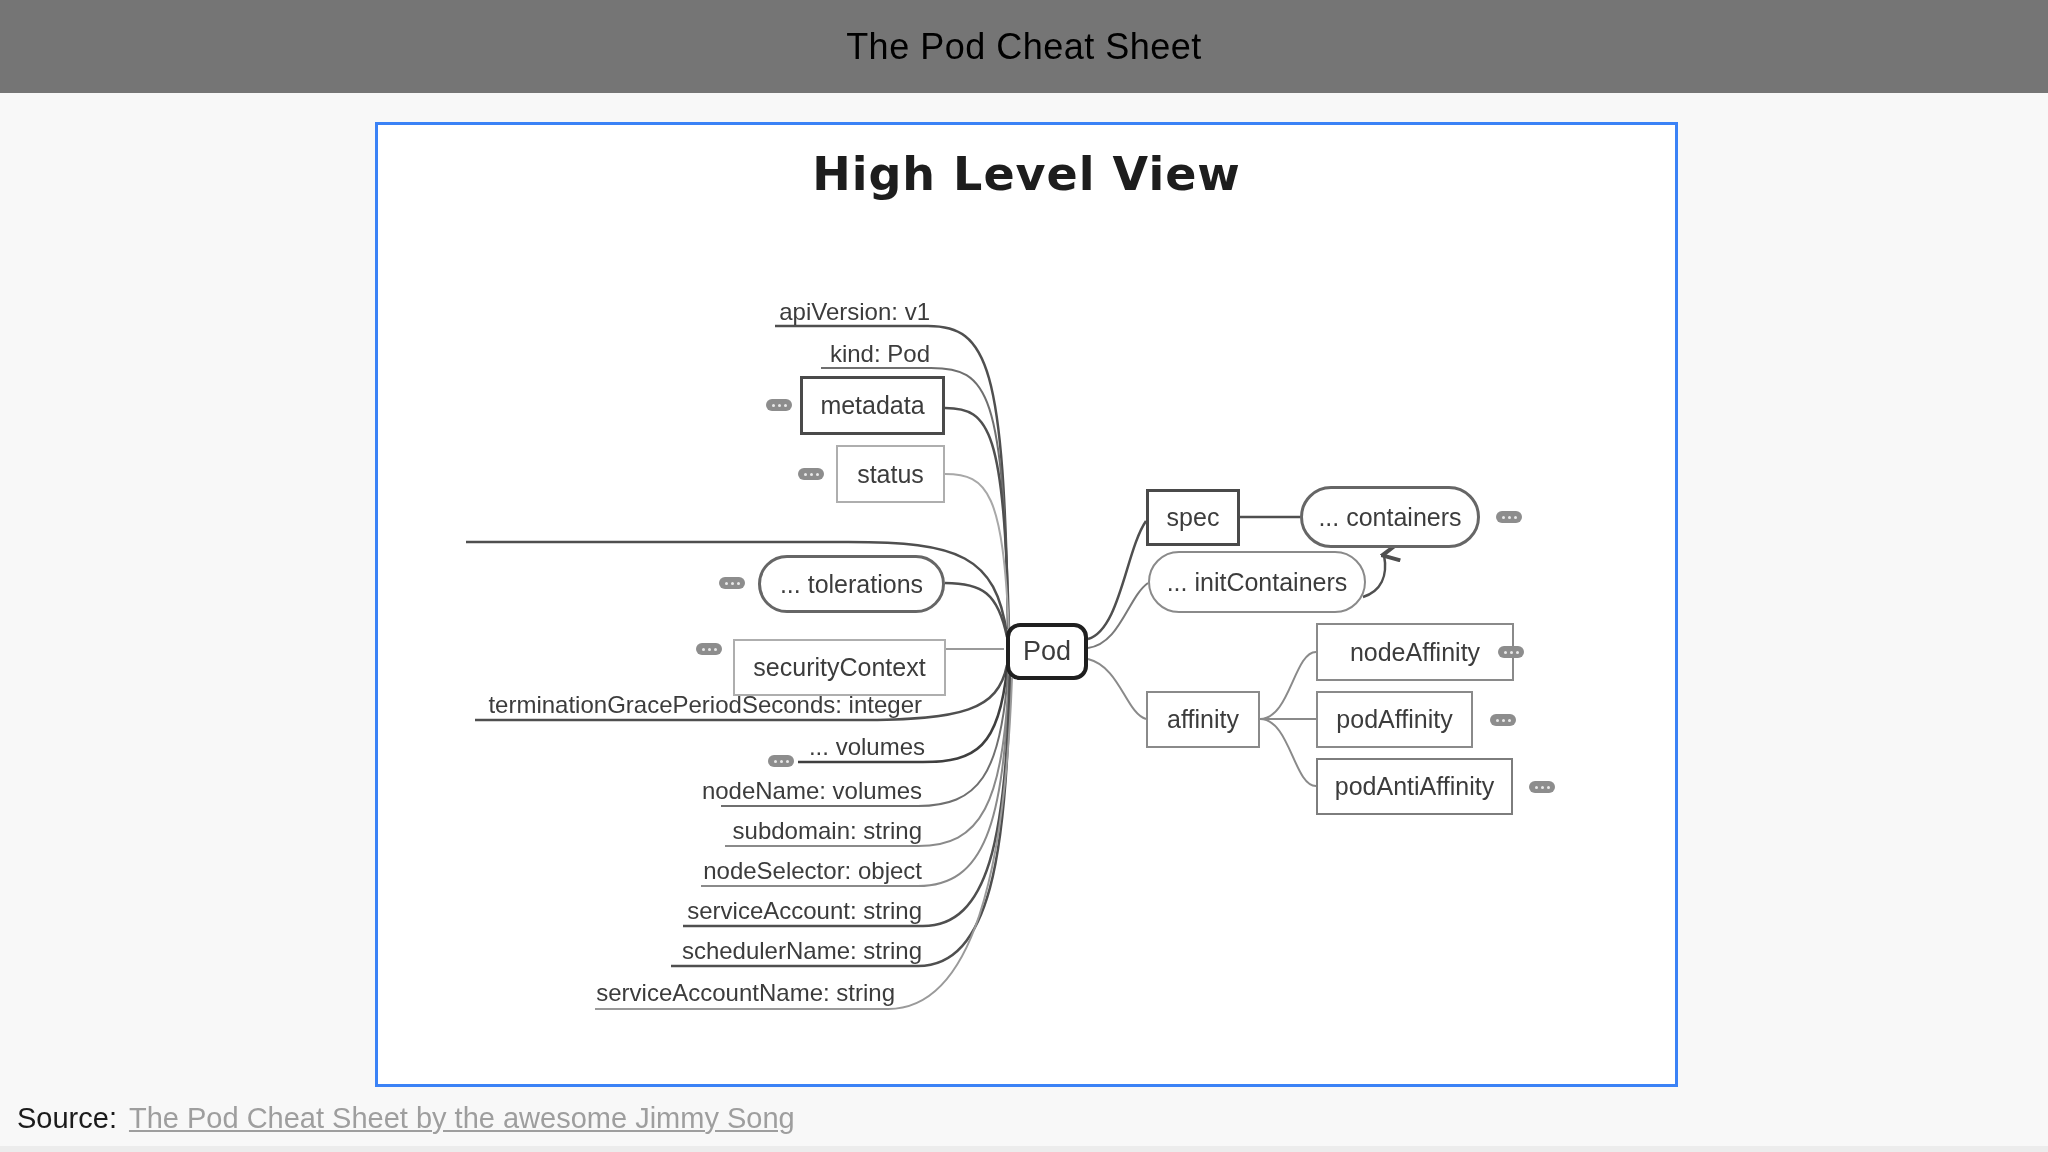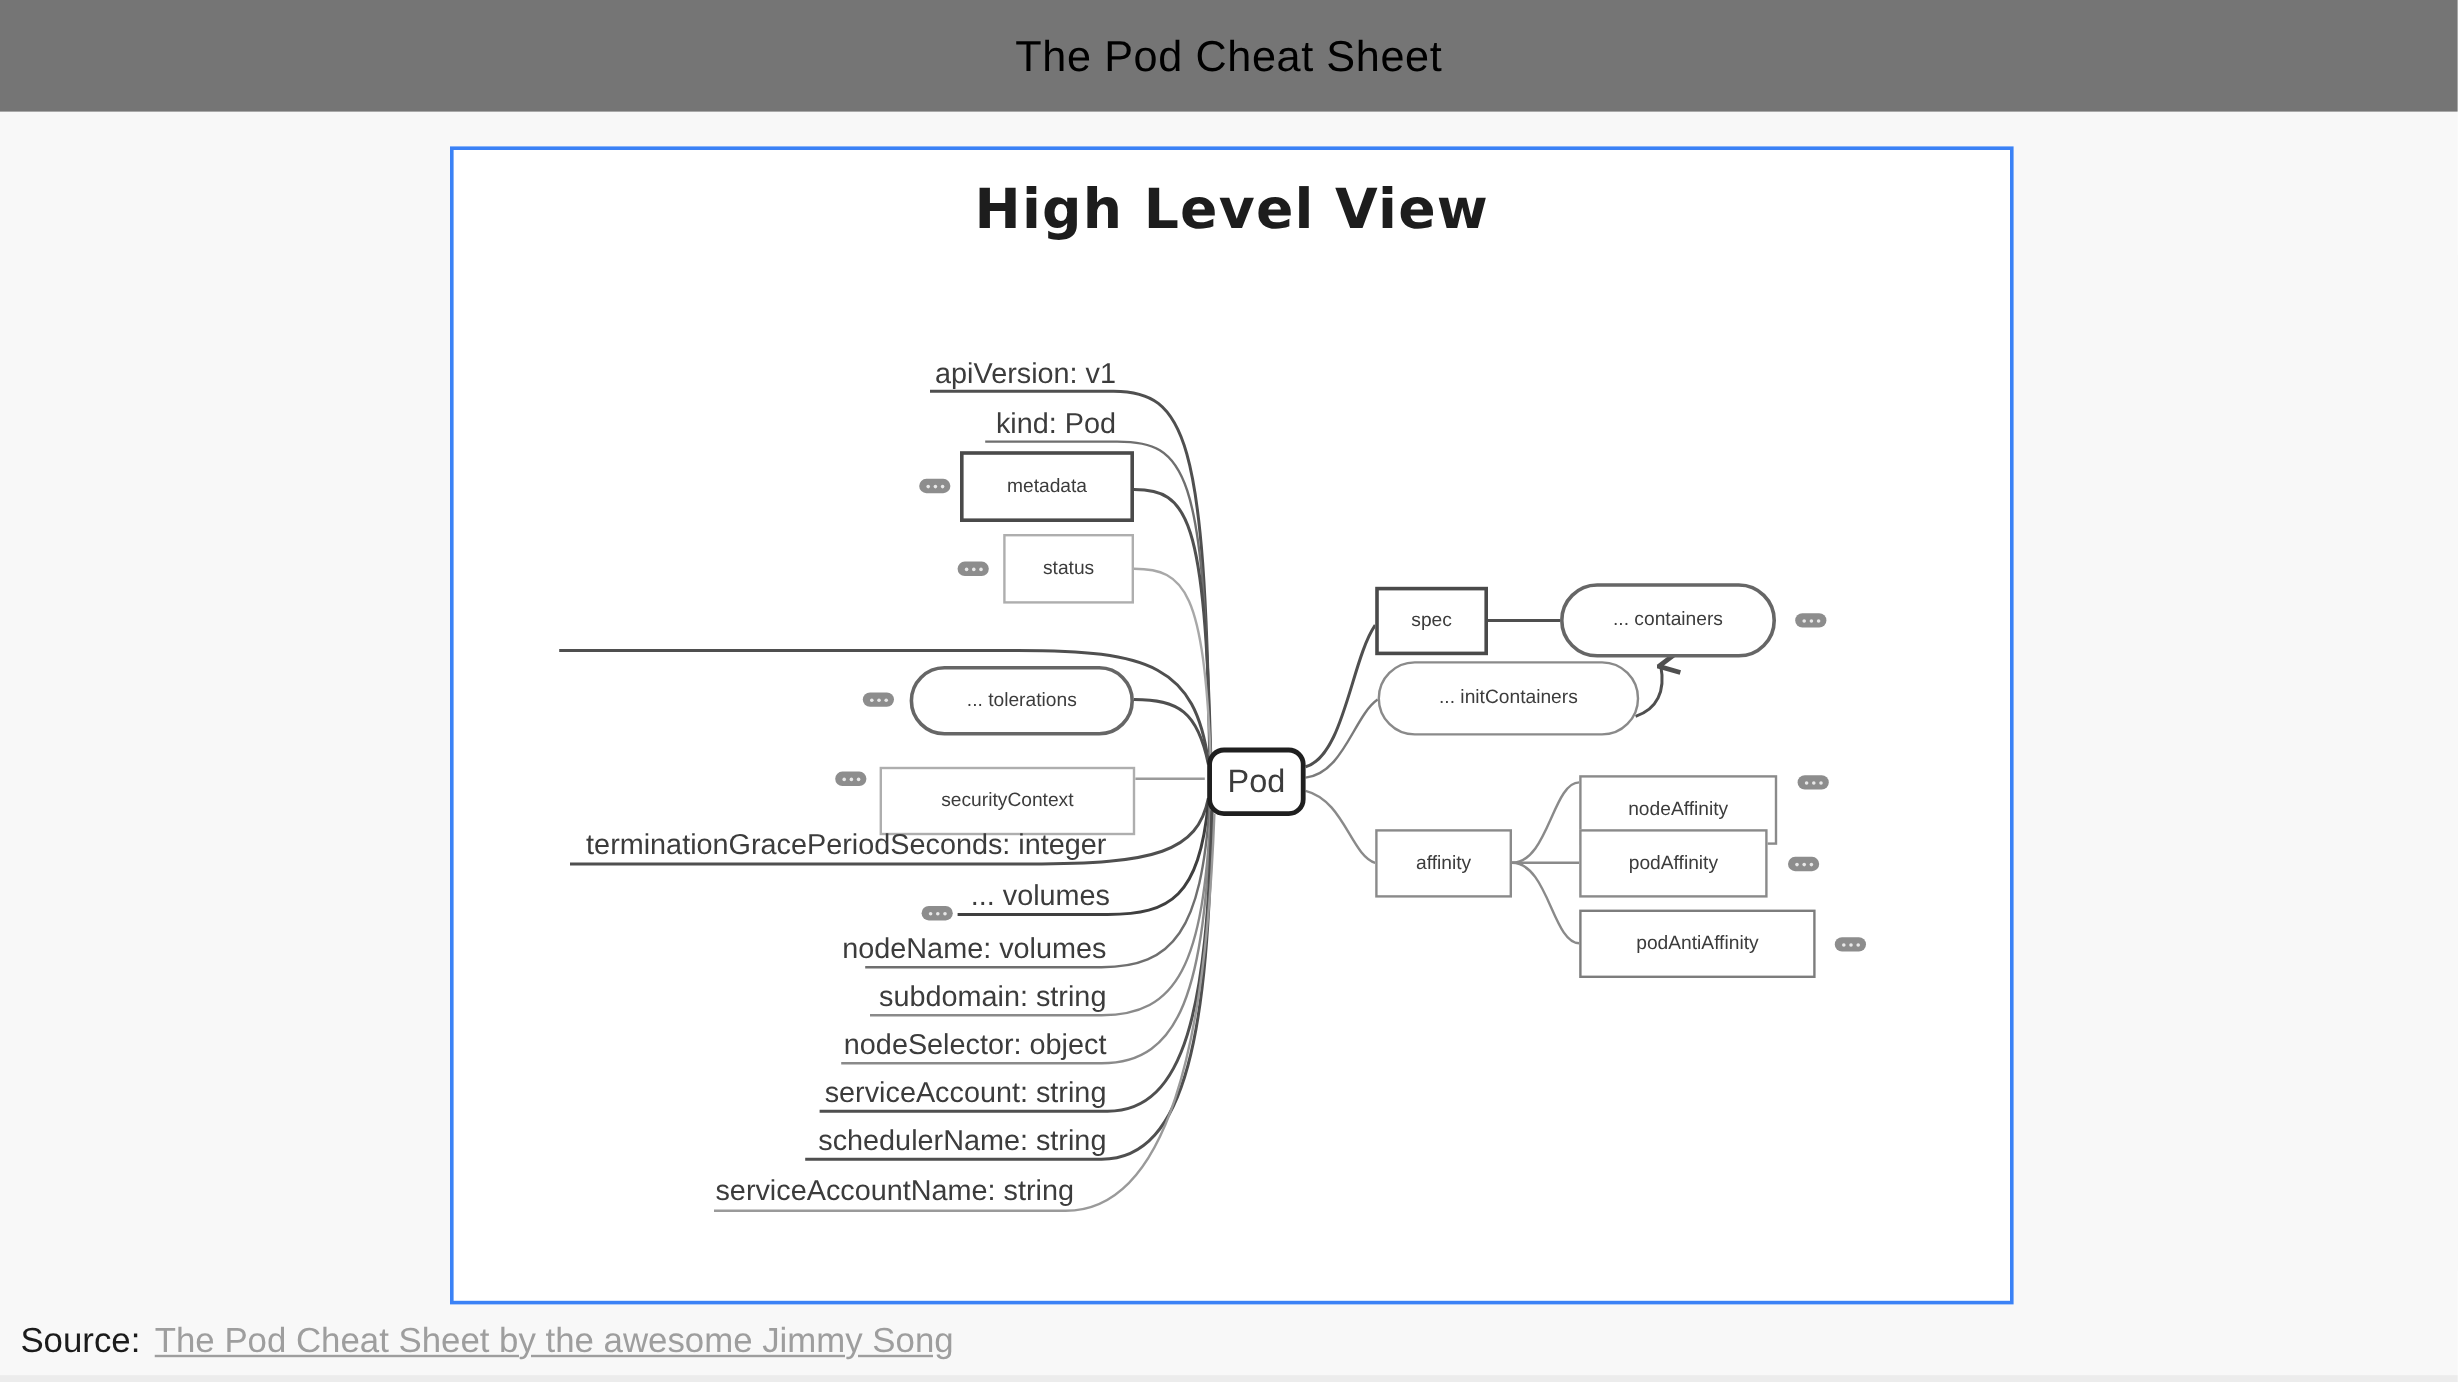--- a/index.html
+++ b/index.html
@@ -21,21 +21,21 @@
 
   svg.wires{position:absolute;left:0;top:0;width:1303px;height:965px;
     pointer-events:none;}
 
   
   .lbl{position:absolute;height:30px;line-height:30px;font-size:24px;
     color:#3c3c3c;white-space:nowrap;}
 
   
   .box{position:absolute;display:flex;align-items:center;justify-content:center;
-    font-size:16px;color:#3c3c3c;background:#fff;white-space:nowrap;}
+    font-size:25px;color:#3c3c3c;background:#fff;white-space:nowrap;}
   .b-dark   {border:3px solid #4a4a4a;}
   .b-med    {border:3px solid #666666;}
   .b-light  {border:2px solid #aeaeae;}
   .b-gray   {border:2px solid #8a8a8a;}
   .b-gray2  {border:2px solid #7d7d7d;}
   .round    {border-radius:31px;}
   .pod-box{border:4px solid #1f1f1f;border-radius:14px;font-size:27px;}
 
   
   .pill{position:absolute;width:26px;height:12px;border-radius:6px;
@@ -151,21 +151,21 @@
   <span class="pill" style="left:1118px;top:386px;">
       <i></i>
       <i></i>
       <i></i>
     </span>
 
   <div class="box b-gray round" style="left:770px;top:426px;width:218px;height:62px;">... initContainers</div>
 
   <div class="box b-gray" style="left:768px;top:566px;width:114px;height:57px;">affinity</div>
 
-  <div class="box b-gray" style="left:938px;top:498px;width:165px;height:58px;margin-top:23px;">nodeAffinity</div>
+  <div class="box b-gray" style="left:938px;top:498px;width:198px;height:58px;">nodeAffinity</div>
   <span class="pill" style="left:1120px;top:521px;">
       <i></i>
       <i></i>
       <i></i>
     </span>
 
   <div class="box b-gray" style="left:938px;top:566px;width:157px;height:57px;">podAffinity</div>
   <span class="pill" style="left:1112px;top:589px;">
       <i></i>
       <i></i>

